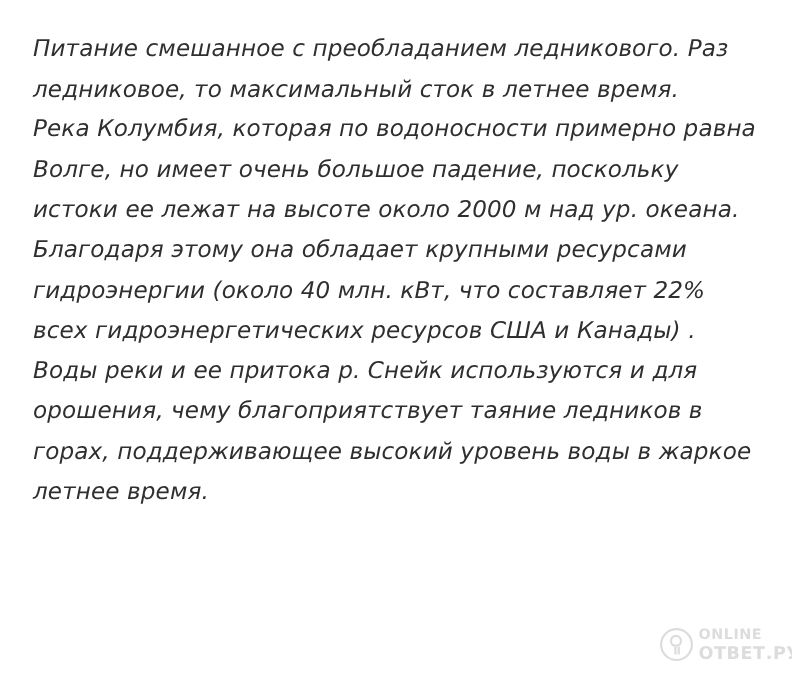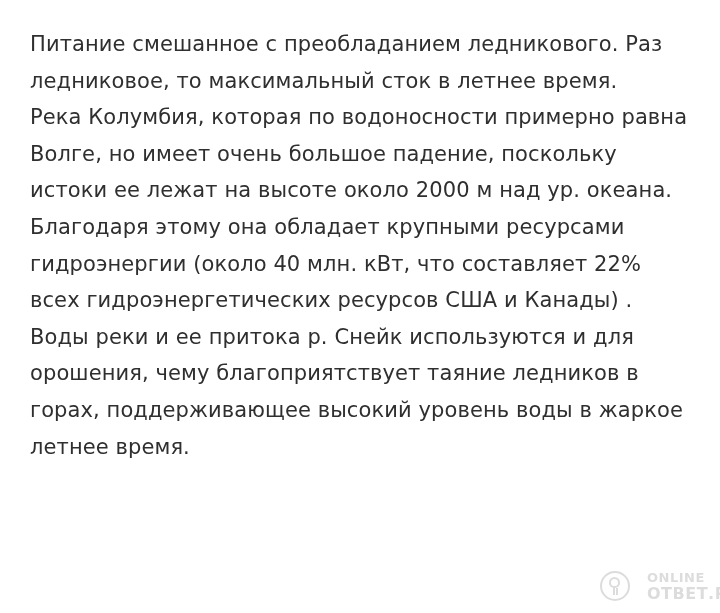--- a/index.html
+++ b/index.html
@@ -27,30 +27,31 @@
     top: 26px;
     width: 660px;
   }
   .para {
     margin: 0;
     font-size: 21px;
     line-height: 36.6px;
     letter-spacing: 0.1px;
     color: #2f2f2f;
     white-space: pre-wrap;
+    font-style: italic;
   }
   .watermark {
     position: absolute;
     right: 12px;
     bottom: 6px;
     width: 108px;
     height: 42px;
     display: flex;
     align-items: center;
-    gap: 17px;
+    gap: 5px;
     opacity: 0.30;
     pointer-events: none;
   }
   .wm-mark {
     width: 30px;
     height: 30px;
     flex: 0 0 auto;
     position: relative;
   }
   .wm-mark .ring {

